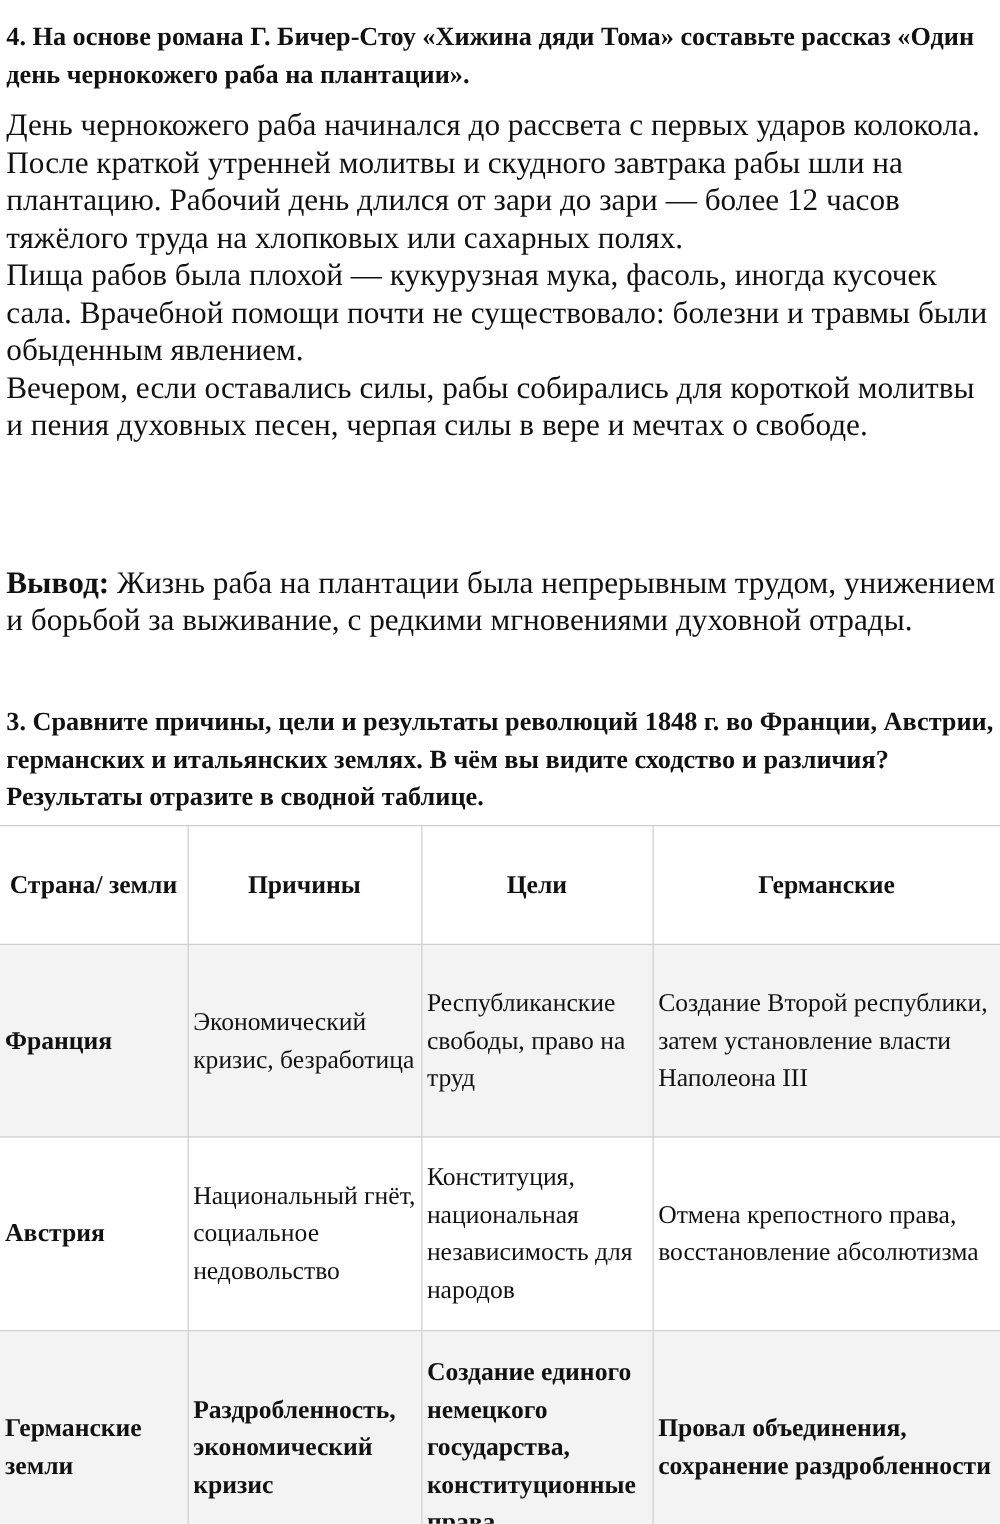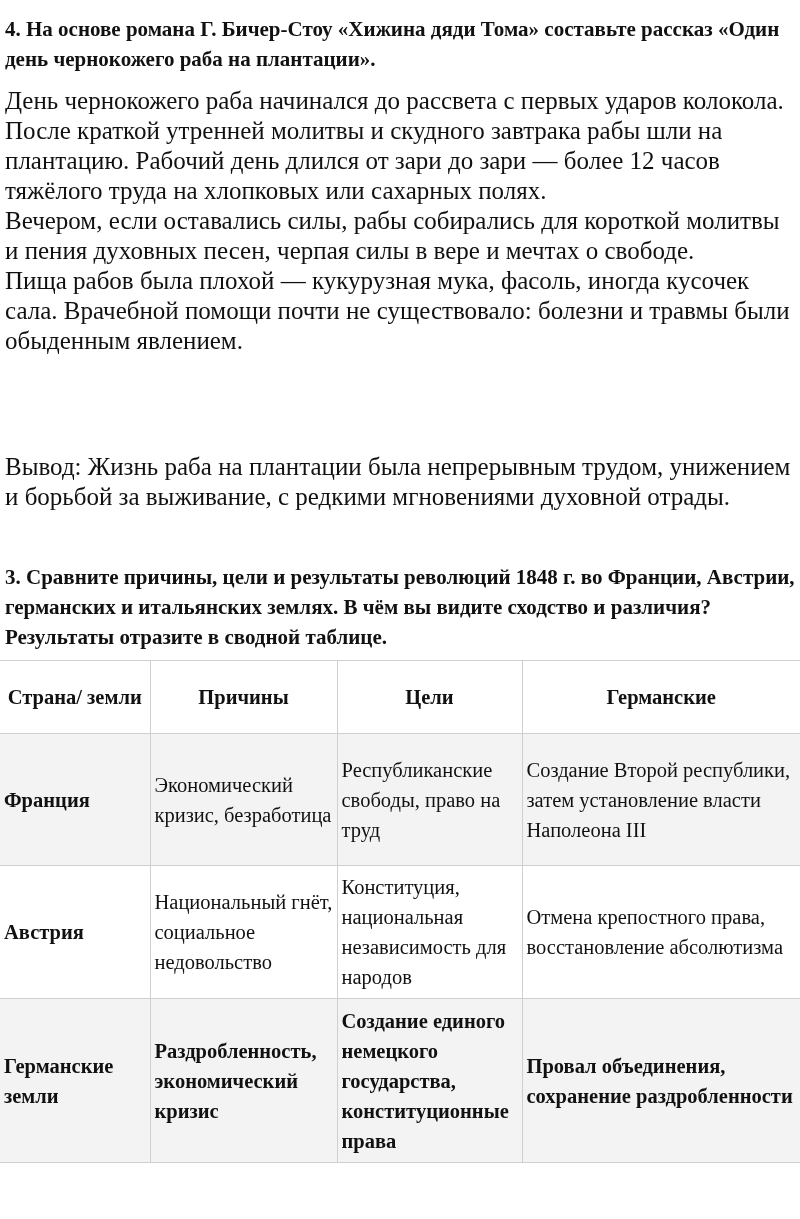--- a/index.html
+++ b/index.html
@@ -21,35 +21,35 @@
     }
     #t2 { position: absolute; left: 5px; top: 14px; width: 790px; }
     .para {
       font-size: 25px;
       line-height: 30px;
       margin: 0;
     }
     #body2 { position: absolute; left: 5px; top: 86px; width: 792px; }
     #body2 .p { margin: 0; }
     #conclusion { position: absolute; left: 5px; top: 452px; width: 792px; }
-    #conclusion .lbl { font-weight: normal; text-align: right; }
+    #conclusion .lbl { font-weight: bold; text-align: right; }
     #t3 { position: absolute; left: 5px; top: 562px; width: 792px; }
 
     table.cmp {
       position: absolute;
       left: 0; top: 660px;
       width: 800px;
       border-collapse: collapse;
       table-layout: fixed;
       font-size: 20.5px;
       line-height: 30px;
     }
     table.cmp th, table.cmp td {
       border: 1px solid #cfcfcf;
-      padding: 5px 4px;
+      padding: 16px 4px;
       vertical-align: middle;
       text-align: left;
     }
     table.cmp tr > *:first-child { border-left: none; }
     table.cmp tr > *:last-child { border-right: none; }
     table.cmp th {
       font-weight: bold;
       text-align: center;
       height: 62px;
     }
@@ -62,22 +62,22 @@
   </style>
 </head>
 <body>
 
 <div class="page">
 
   <h2 id="t2" class="task-title">4. На основе романа Г. Бичер-Стоу «Хижина дяди Тома» составьте рассказ «Один день чернокожего раба на плантации».</h2>
 
   <div id="body2" class="para">
     <p class="p">День чернокожего раба начинался до рассвета с первых ударов колокола. После краткой утренней молитвы и скудного завтрака рабы шли на плантацию. Рабочий день длился от зари до зари — более 12 часов тяжёлого труда на хлопковых или сахарных полях.</p>
+    <p class="p">Пища рабов была плохой — кукурузная мука, фасоль, иногда кусочек сала. Врачебной помощи почти не существовало: болезни и травмы были обыденным явлением.</p>
     <p class="p">Вечером, если оставались силы, рабы собирались для короткой молитвы и пения духовных песен, черпая силы в вере и мечтах о свободе.</p>
-    <p class="p">Пища рабов была плохой — кукурузная мука, фасоль, иногда кусочек сала. Врачебной помощи почти не существовало: болезни и травмы были обыденным явлением.</p>
   </div>
 
   <p id="conclusion" class="para"><span class="lbl">Вывод:</span><span> Жизнь раба на плантации была непрерывным трудом, унижением и борьбой за выживание, с редкими мгновениями духовной отрады.</span></p>
 
   <h2 id="t3" class="task-title">3. Сравните причины, цели и результаты революций 1848 г. во Франции, Австрии, германских и итальянских землях. В чём вы видите сходство и различия? Результаты отразите в сводной таблице.</h2>
 
   <table class="cmp">
     <colgroup>
       <col style="width:150px">
       <col style="width:187px">

